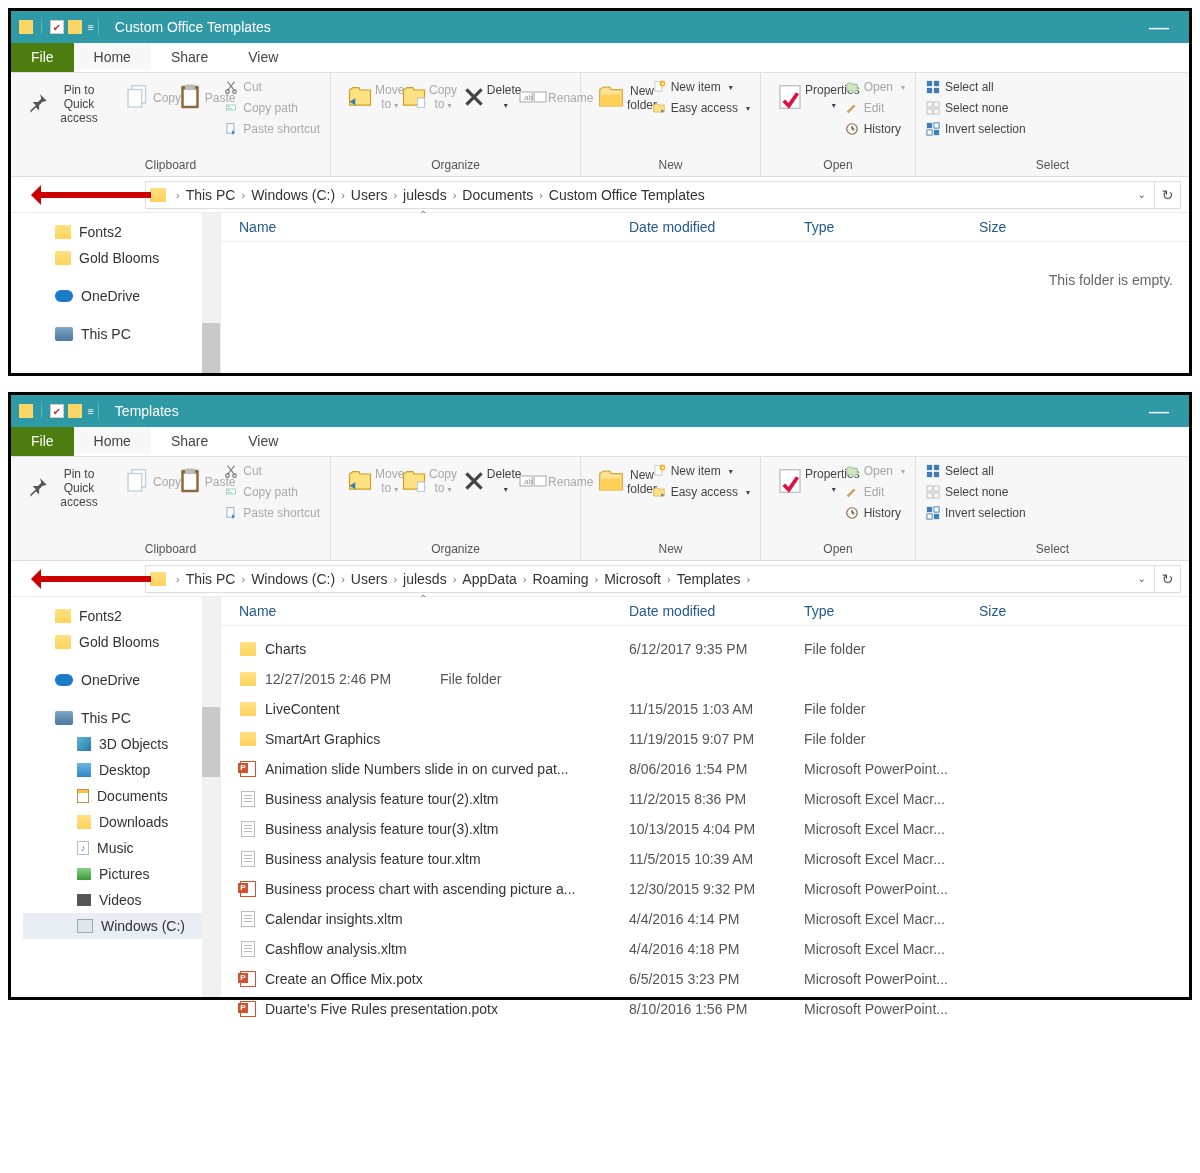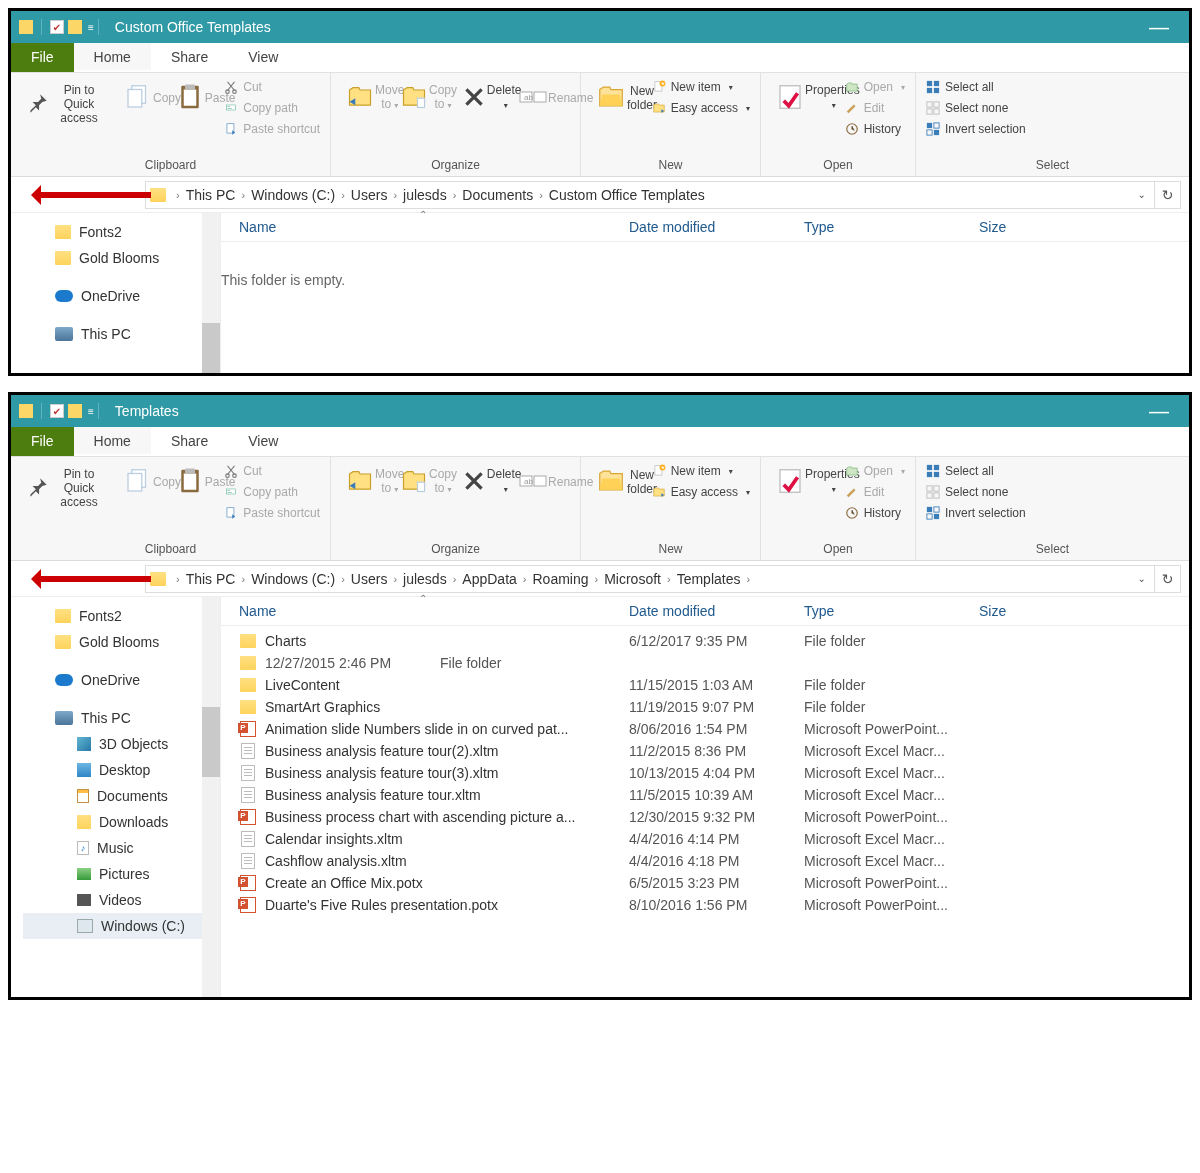--- a/index.html
+++ b/index.html
@@ -103,23 +103,23 @@
 .ic-pic { width:14px;height:12px;background:linear-gradient(#8bd085,#379a3a);}
 .ic-vid { width:14px;height:12px;background:#555;}
 .content { flex:1; }
 .colheads { display:flex; border-bottom:1px solid #eee; padding:6px 0 6px 18px; color:#205a8e; font-size:14px; }
 .colheads > div { cursor:pointer; }
 .ch-name { flex:0 0 390px; position:relative;}
 .ch-date { flex:0 0 175px; }
 .ch-type { flex:0 0 175px; }
 .ch-size { flex:0 0 60px; }
 .sortind { position:absolute; top:-10px; left:180px; font-size:10px; color:#777;}
-.empty { text-align:left; color:#666; padding:30px 0; font-size:14px; }
+.empty { text-align:right; color:#666; padding:30px 16px; font-size:14px; }
 .filelist { padding:4px 0 4px 18px; }
-.frow { display:flex; align-items:center; padding:3px 0; font-size:14px; color:#333; cursor:pointer; }
+.frow { display:flex; align-items:center; padding:3px 0; font-size:14px; color:#333; cursor:pointer;margin-top:8px; }
 .frow .fic { width:18px; height:16px; margin-right:8px; display:inline-flex; align-items:center; justify-content:center; }
 .frow .fname { flex:0 0 364px; white-space:nowrap; overflow:hidden; text-overflow:ellipsis; }
 .frow .fdate { flex:0 0 175px; color:#555; }
 .frow .ftype { flex:0 0 175px; color:#555; white-space:nowrap; overflow:hidden; text-overflow:ellipsis;}
 .ic-pptx { width:16px;height:16px;background:#fff;border:1px solid #d35230;position:relative;}
 .ic-pptx::before{content:"P";position:absolute;left:-3px;top:1px;width:10px;height:10px;background:#d35230;color:#fff;font-size:8px;line-height:10px;text-align:center;font-weight:bold;}
 .ic-xltm { width:14px;height:16px;background:#fff;border:1px solid #bbb;position:relative;}
 .ic-xltm::before{content:"";position:absolute;left:2px;right:2px;top:3px;height:1px;background:#bbb;box-shadow:0 3px 0 #bbb,0 6px 0 #bbb;}
 svg { display:block; }
 </style>

